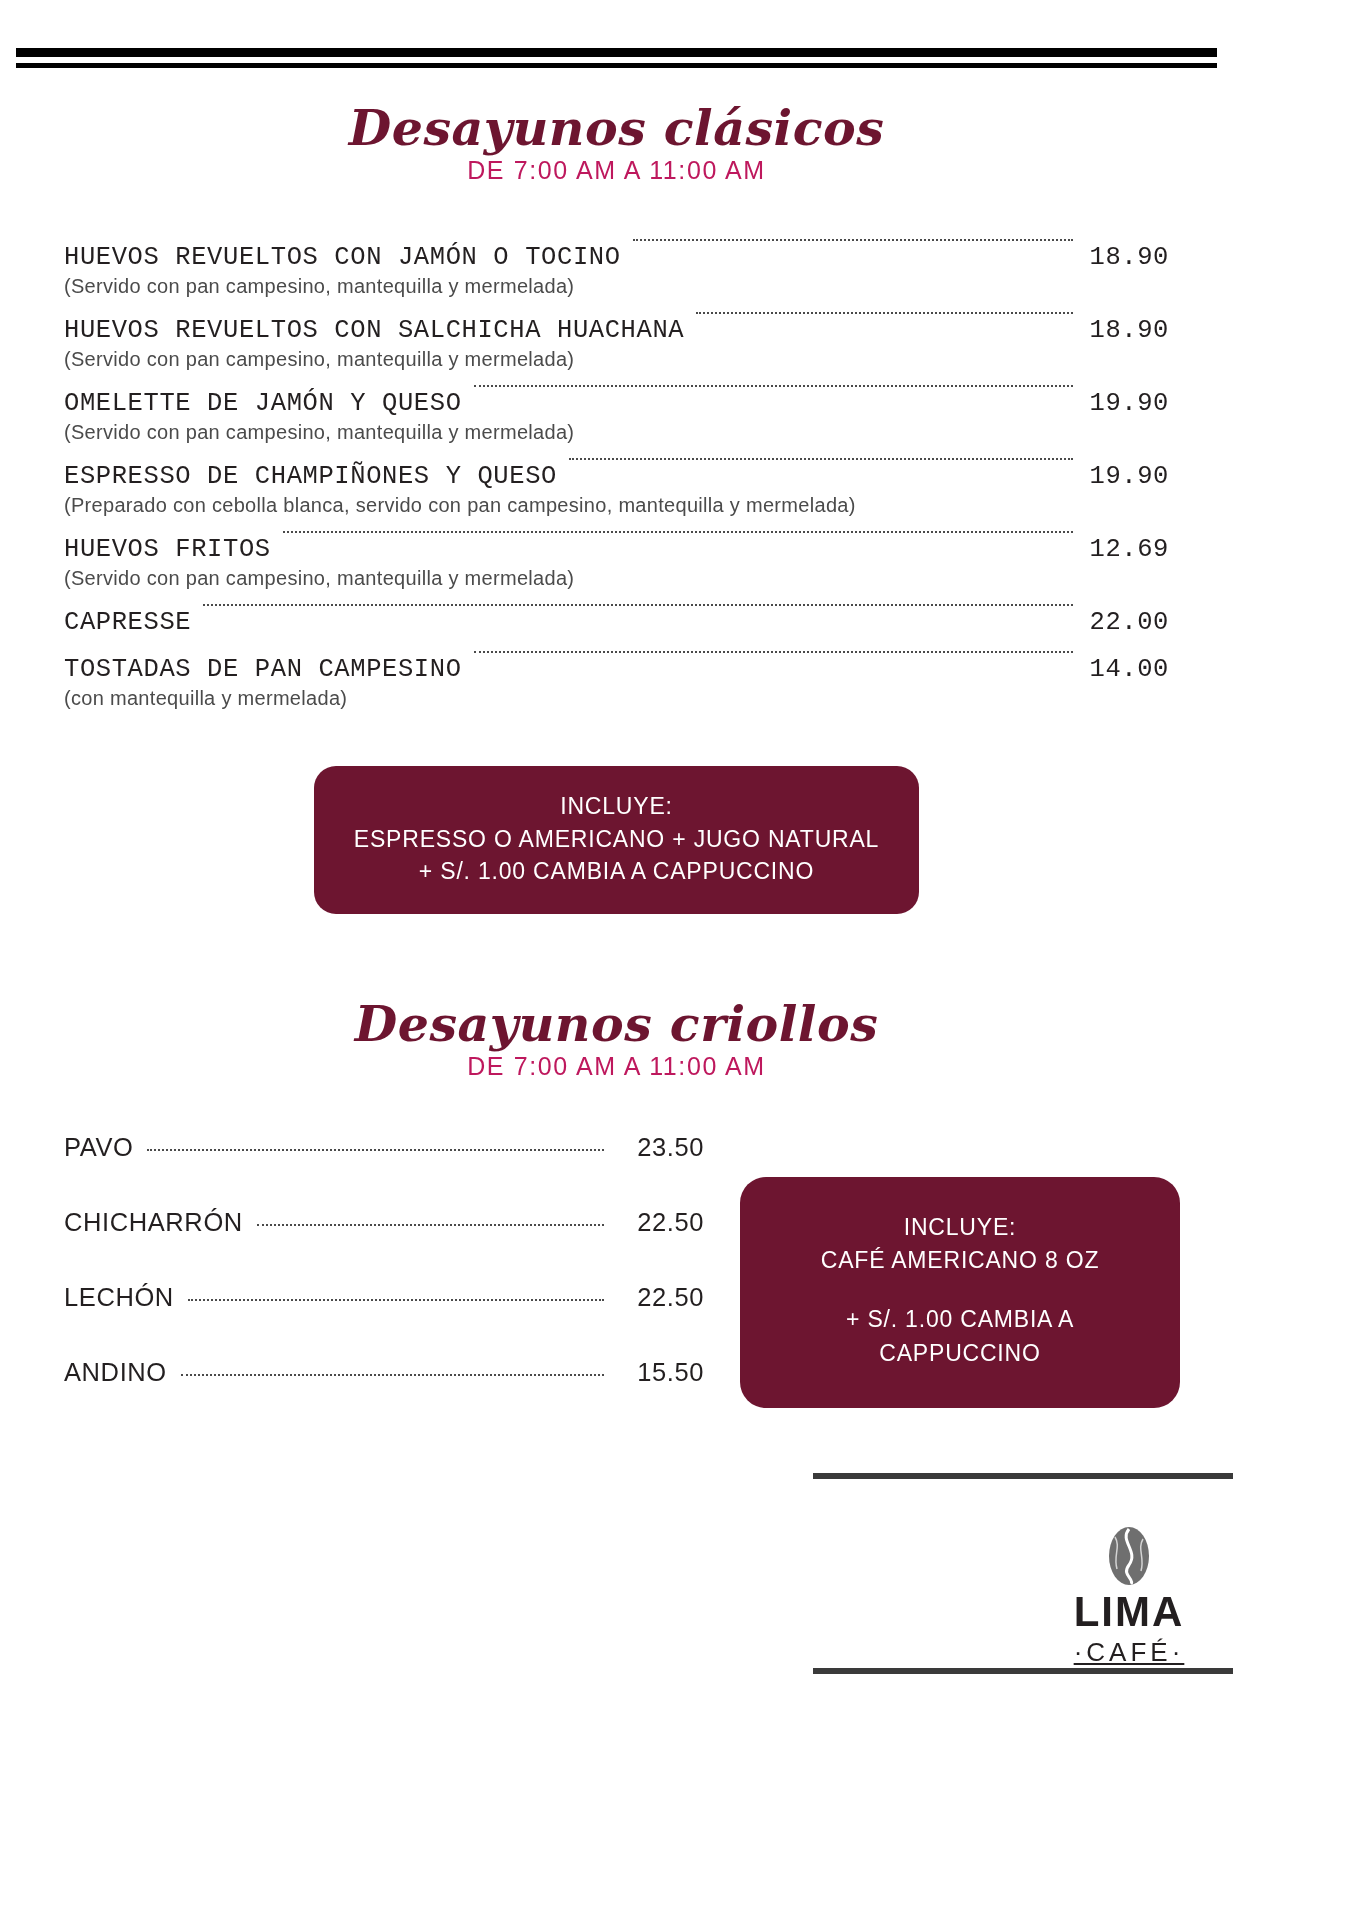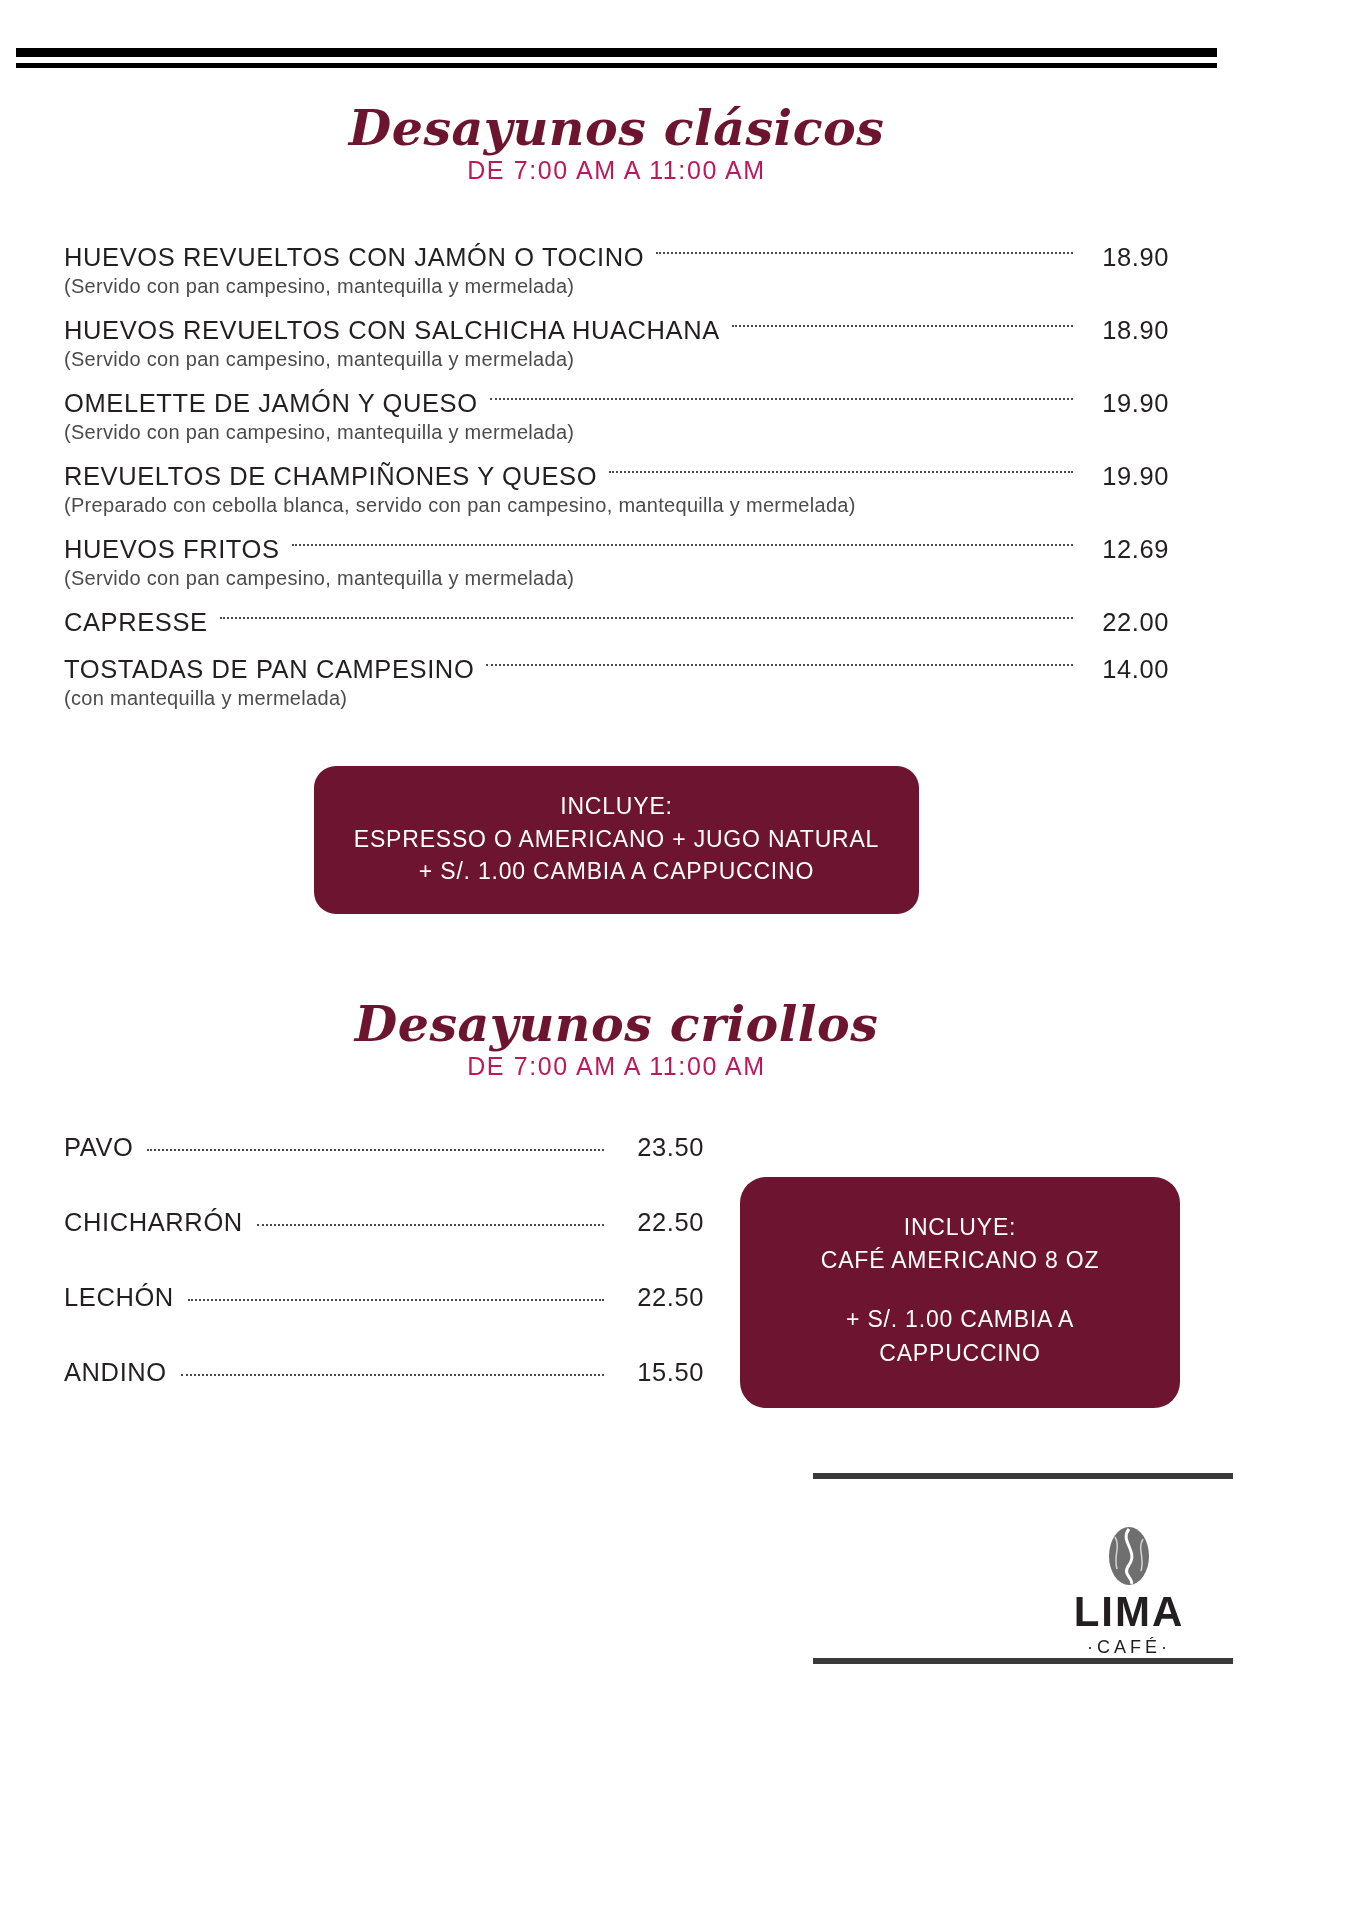--- a/index.html
+++ b/index.html
@@ -60,22 +60,23 @@
 
   
   .menu-list {
     margin: 58px 64px 0 64px;
   }
   .menu-item {
     margin-bottom: 18px;
   }
   .item-line {
     display: flex;
-    align-items: center;
+    align-items: flex-start;
     width: 100%;
+    font-family: Liberation Mono, monospace;
   }
   .item-name {
     font-size: 25.5px;
     letter-spacing: 0.6px;
     white-space: nowrap;
     color: #231f20;
   }
   .dots {
     flex: 1 1 auto;
     margin: 0 10px 0 12px;
@@ -201,24 +202,25 @@
     display: block;
   }
   .logo-name {
     font-size: 42px;
     font-weight: bold;
     letter-spacing: 2px;
     line-height: 1;
     color: #231f20;
   }
   .logo-sub {
-    font-size: 18px;
+    font-size: 26px;
     letter-spacing: 4px;
     margin-top: 4px;
     color: #231f20;
+    text-decoration: underline;
   }
 </style>
 </head>
 <body>
 
 <div class="page">
 
   <div class="top-rules">
     <div class="rule-thick"></div>
     <div class="rule-thin"></div>
@@ -253,21 +255,21 @@
       <div class="item-line">
         <span class="item-name">OMELETTE DE JAMÓN Y QUESO</span>
         <span class="dots"></span>
         <span class="item-price">19.90</span>
       </div>
       <div class="item-desc">(Servido con pan campesino, mantequilla y mermelada)</div>
     </div>
 
     <div class="menu-item">
       <div class="item-line">
-        <span class="item-name">REVUELTOS DE CHAMPIÑONES Y QUESO</span>
+        <span class="item-name">ESPRESSO DE CHAMPIÑONES Y QUESO</span>
         <span class="dots"></span>
         <span class="item-price">19.90</span>
       </div>
       <div class="item-desc">(Preparado con cebolla blanca, servido con pan campesino, mantequilla y mermelada)</div>
     </div>
 
     <div class="menu-item">
       <div class="item-line">
         <span class="item-name">HUEVOS FRITOS</span>
         <span class="dots"></span>

